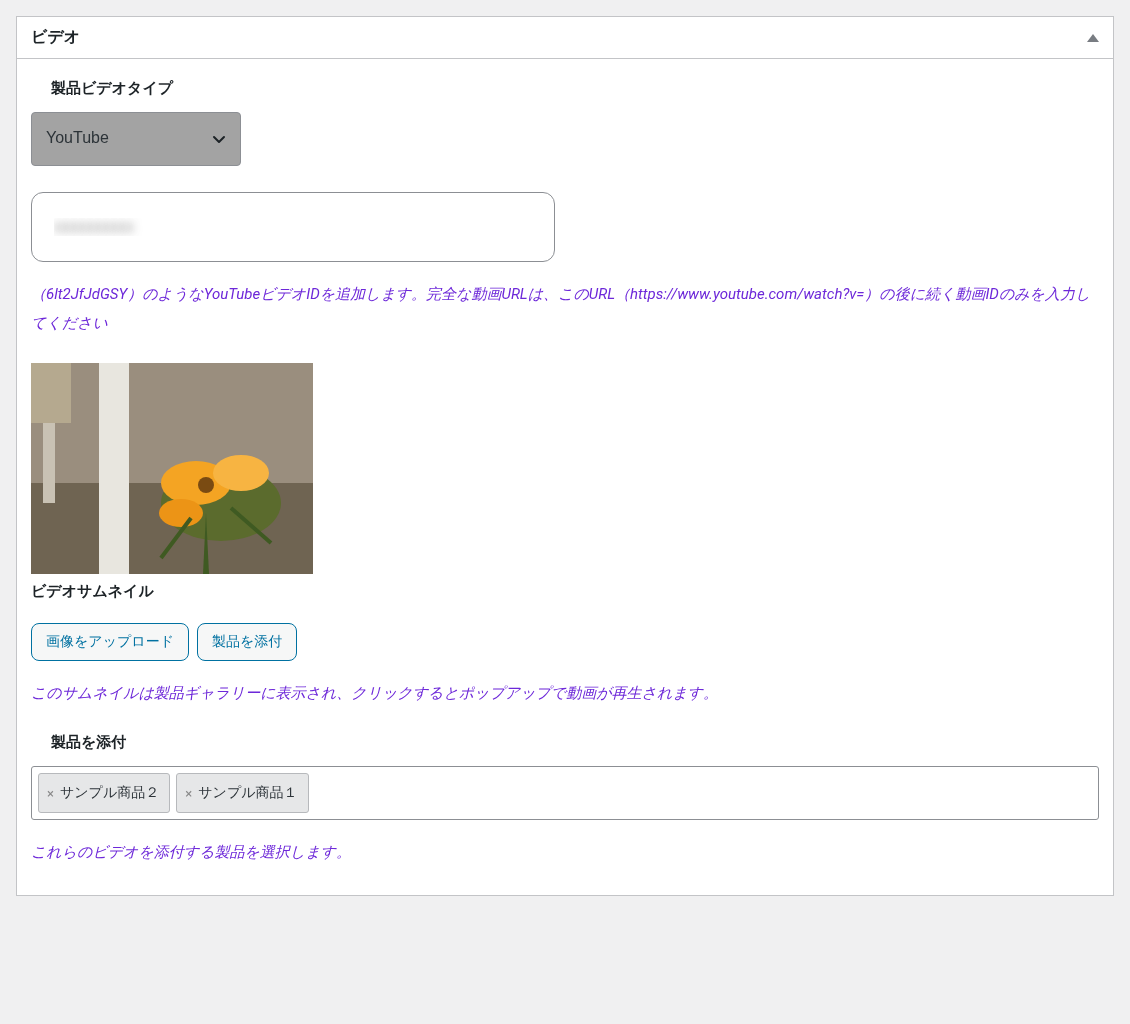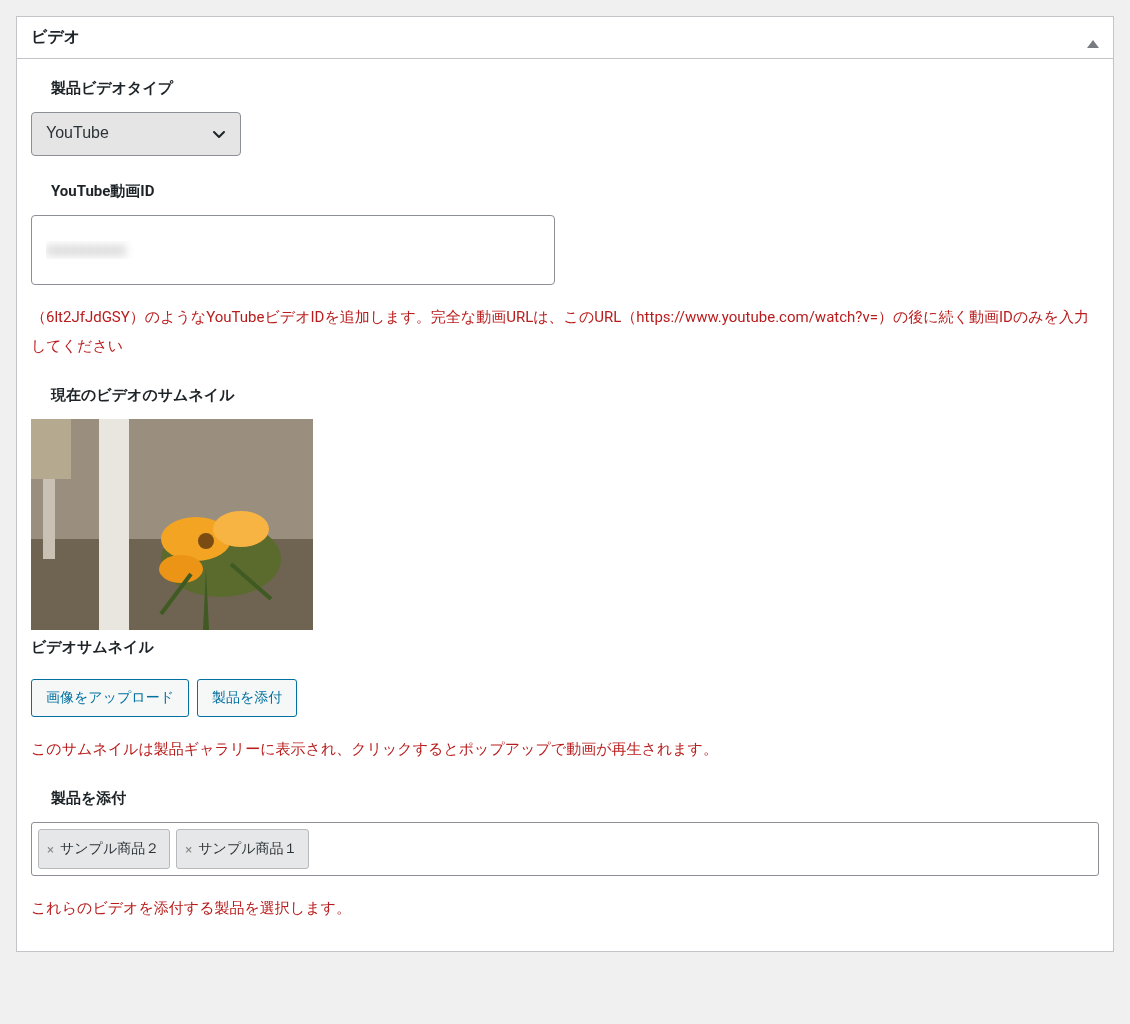--- a/index.html
+++ b/index.html
@@ -9,21 +9,21 @@
       padding: 16px;
       color: #1d2327;
     }
     .panel {
       background: #fff;
       border: 1px solid #c3c4c7;
     }
     .panel-header {
       display: flex;
       justify-content: space-between;
-      align-items: flex-end;
+      align-items: center;
       padding: 10px 14px;
       border-bottom: 1px solid #c3c4c7;
       cursor: pointer;
     }
     .panel-header h2 {
       font-size: 16px;
       font-weight: 700;
     }
     .toggle-icon {
       width: 0;
@@ -42,56 +42,57 @@
       display: block;
       margin-left: 20px;
     }
     .select-wrap {
       position: relative;
       width: 210px;
       margin-bottom: 26px;
     }
     select.select-input {
       width: 100%;
-      height: 44px;
+      height: 54px;
       padding: 0 40px 4px 14px;
       font-size: 16px;
       border: 1px solid #8c8f94;
       border-radius: 4px;
-      background: #e5e5e5;
+      background: #a3a3a3;
       appearance: none;
       -webkit-appearance: none;
       color: #2c3338;
     }
     .select-chevron {
       position: absolute;
       right: 14px;
       top: 50%;
       transform: translateY(-50%);
       pointer-events: none;
     }
     .select-chevron svg { display:block; }
     .text-input {
       width: 524px;
       max-width: 100%;
       height: 70px;
-      padding: 0 14px;
+      padding: 0 22px;
       font-size: 16px;
       border: 1px solid #8c8f94;
-      border-radius: 4px;
+      border-radius: 12px;
       background: #fff;
       margin-bottom: 18px;
       color: transparent;
       text-shadow: 0 0 8px rgba(120,120,120,0.85);
     }
     .desc-text {
       font-size: 15px;
       line-height: 1.9;
-      color: #b91c1c;
+      color: #6d28d9;
       margin-bottom: 26px;
+      font-style: italic;
     }
     .thumb-img {
       width: 282px;
       height: 211px;
       display: block;
       margin-bottom: 8px;
       background: #b0a090;
       position: relative;
       overflow: hidden;
     }
@@ -105,21 +106,21 @@
       display: flex;
       gap: 8px;
       margin-bottom: 18px;
     }
     .btn {
       border: 1px solid #0071a1;
       background: #f6f7f7;
       color: #0071a1;
       font-size: 14px;
       padding: 8px 14px;
-      border-radius: 3px;
+      border-radius: 8px;
       cursor: pointer;
       line-height: 1.4;
     }
     .tags-input {
       border: 1px solid #8c8f94;
       border-radius: 3px;
       padding: 6px;
       display: flex;
       flex-wrap: wrap;
       gap: 6px;
@@ -159,25 +160,23 @@
       <select class="select-input">
         <option>YouTube</option>
       </select>
       <span class="select-chevron">
         <svg width="16" height="16" viewBox="0 0 16 16">
             <path d="M3 6l5 5 5-5" fill="none" stroke="#1d2327" stroke-width="2" stroke-linecap="round" stroke-linejoin="round"></path>
           </svg>
       </span>
     </div>
 
-    <label class="field-label">YouTube動画ID</label>
     <input type="text" class="text-input" value="xxxxxxxxxx" style="">
     <p class="desc-text">（6lt2JfJdGSY）のようなYouTubeビデオIDを追加します。完全な動画URLは、このURL（https://www.youtube.com/watch?v=）の後に続く動画IDのみを入力してください</p>
 
-    <label class="field-label">現在のビデオのサムネイル</label>
     <div class="thumb-img">
       <svg viewBox="0 0 282 211" preserveAspectRatio="none">
         <rect x="0" y="0" width="282" height="120" fill="#9a8e7e"></rect>
         <rect x="0" y="120" width="282" height="91" fill="#6f6452"></rect>
         <rect x="68" y="0" width="30" height="211" fill="#e8e6df"></rect>
         <rect x="12" y="10" width="12" height="130" fill="#c9c2b4"></rect>
         <rect x="0" y="0" width="40" height="60" fill="#b5a98f"></rect>
         <ellipse cx="190" cy="140" rx="60" ry="38" fill="#5b6b2d"></ellipse>
         <ellipse cx="165" cy="120" rx="35" ry="22" fill="#f4a423"></ellipse>
         <ellipse cx="210" cy="110" rx="28" ry="18" fill="#f7b442"></ellipse>

